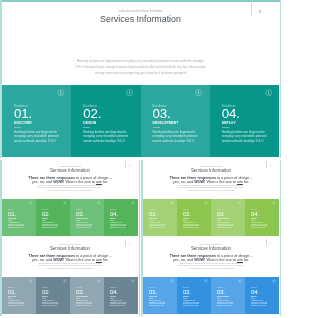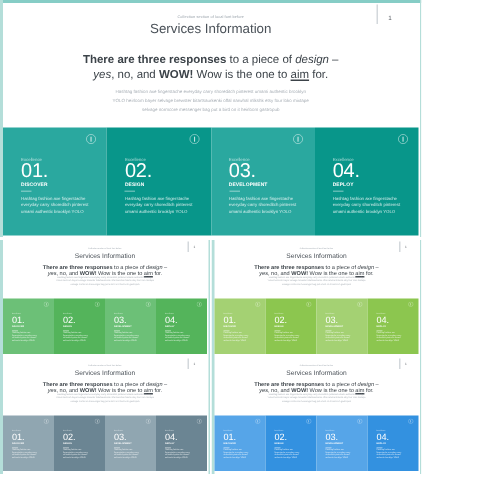--- a/index.html
+++ b/index.html
@@ -83,23 +83,20 @@
       <div class="slide" id="mainSlide">
     <div class="edge-t" style="background: rgb(134, 205, 198);"></div>
     <div class="edge-l" style="background: rgb(180, 222, 217);"></div>
     <div class="edge-r" style="background: rgb(180, 222, 217);"></div>
     <div class="head">
       <div class="eyebrow">Collection section of local font before</div>
       <div class="stitle">Services Information</div>
     </div>
     <div class="vrule"></div>
     <div class="pagenum">1</div>
-    <div class="headline">
-      <span>There are three responses</span><span class="reg"> to a piece of </span><span class="it reg">design</span><span class="reg"> –</span><br><span class="it reg">yes</span><span class="reg">, no, and </span><span>WOW!</span><span class="reg"> Wow is the one to </span><span class="reg u">aim</span><span class="reg"> for.</span>
-    </div>
     <div class="bodytxt">
       <div>Hashtag fashion axe fingerstache everyday carry shoreditch pinterest umami authentic brooklyn</div>
       <div>YOLO heirloom bayer selvage brewster bitartsaurkenki offal narwhal mlkshk etsy four loko mixtape</div>
       <div>selvage normcore messenger bag put a bird on it heirloom gastropub</div>
     </div>
     <div class="cardrow">
   <div class="card" style="background: rgb(42, 168, 159);">
     <div class="c-ico">
               <svg viewBox="0 0 20 20" fill="none">
                 <circle cx="10" cy="10" r="8.3" stroke="rgba(255,255,255,.55)" stroke-width="1.5"></circle>

